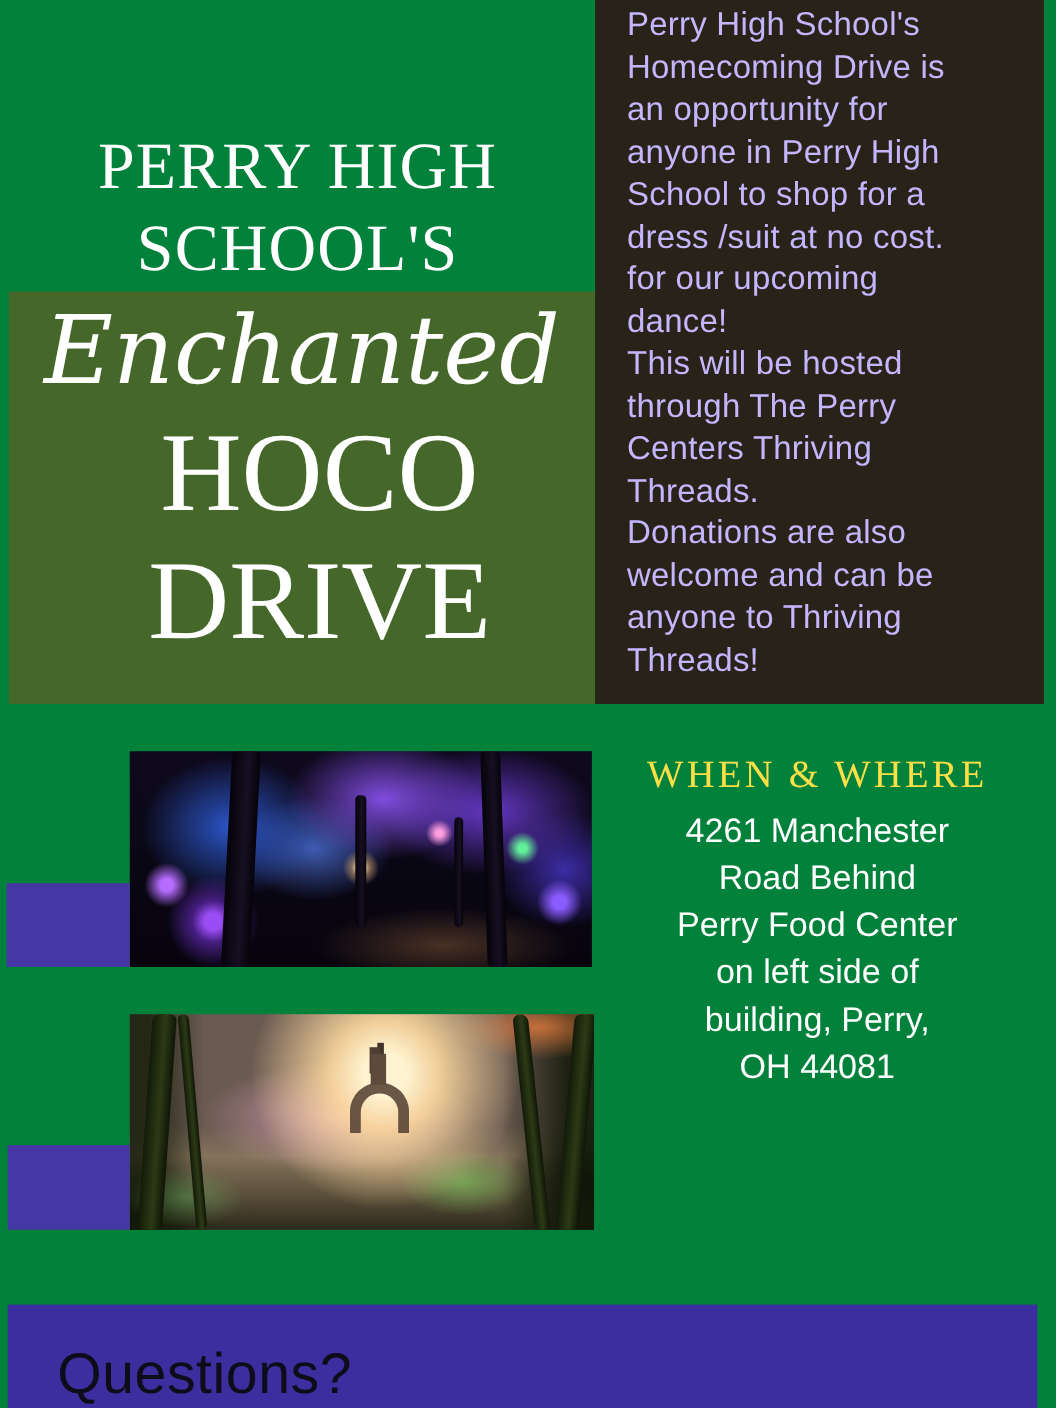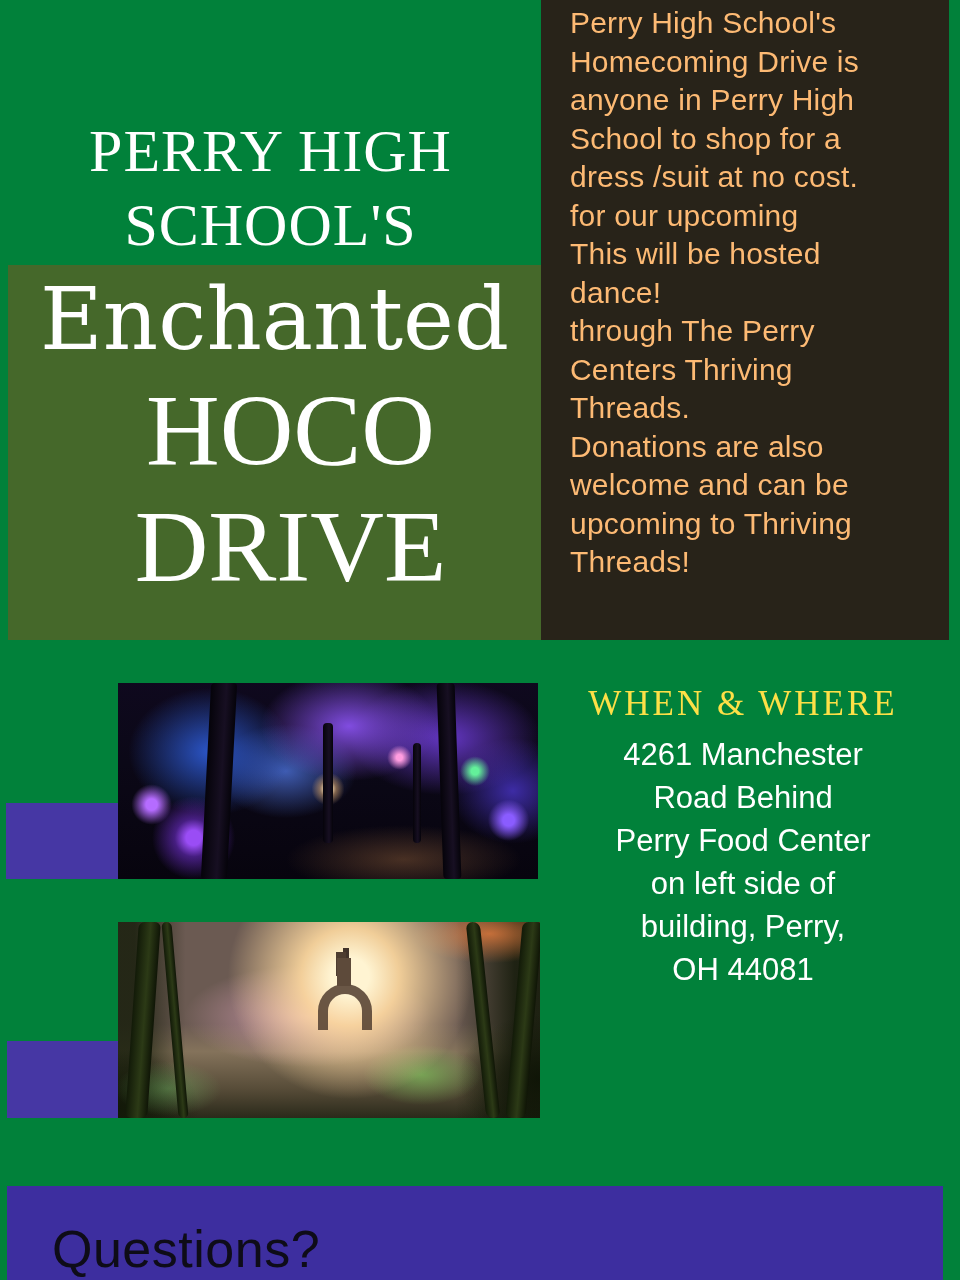--- a/index.html
+++ b/index.html
@@ -15,32 +15,32 @@
     left:0;top:70px;width:541px;text-align:center;
     font-family:"Liberation Serif","DejaVu Serif",serif;
     font-size:60px;line-height:74px;color:#ffffff;letter-spacing:1px;margin-top:44px;
   }
 
   
   .olive-box{left:8px;top:265px;width:533px;height:375px;background:#45682a;}
   .script-word{
     position:absolute;left:0;top:2px;width:100%;text-align:center;
     font-family:"DejaVu Serif","Liberation Serif",serif;
-    font-size:86px;line-height:104px;color:#ffffff;
+    font-style:italic;font-size:86px;line-height:104px;color:#ffffff;
   }
   .hoco-lines{
     position:absolute;left:0;top:108px;width:100%;text-align:center;
     font-family:"Liberation Serif","DejaVu Serif",serif;
     font-size:102px;line-height:116px;color:#ffffff;margin-left:16px;
   }
 
   
   .info-panel{
     left:541px;top:0;width:408px;height:640px;background:#282319;
-    color:#fdba74;box-sizing:border-box;padding:4px 0 0 29px;
+    color:#c4b5fd;box-sizing:border-box;padding:4px 0 0 29px;
   }
   .info-panel .line{font-size:30px;line-height:38.5px;font-weight:500;letter-spacing:.2px;}
 
   
   .when-where-heading{
     left:541px;top:684px;width:404px;text-align:center;
     font-family:"Liberation Serif","DejaVu Serif",serif;
     font-size:35px;color:#fde047;letter-spacing:3px;
   }
   .address{
@@ -125,32 +125,33 @@
   <div class="script-word">Enchanted</div>
   <div class="hoco-lines">
     <div>HOCO</div>
     <div>DRIVE</div>
   </div>
 </div>
 
 <div class="abs info-panel">
   <div class="line">Perry High School's</div>
   <div class="line">Homecoming Drive is</div>
+  <div class="line">an opportunity for</div>
   <div class="line">anyone in Perry High</div>
   <div class="line">School to shop for a</div>
   <div class="line">dress /suit at no cost.</div>
   <div class="line">for our upcoming</div>
+  <div class="line">dance!</div>
   <div class="line">This will be hosted</div>
-  <div class="line">dance!</div>
   <div class="line">through The Perry</div>
   <div class="line">Centers Thriving</div>
   <div class="line">Threads.</div>
   <div class="line">Donations are also</div>
   <div class="line">welcome and can be</div>
-  <div class="line">upcoming to Thriving</div>
+  <div class="line">anyone to Thriving</div>
   <div class="line">Threads!</div>
 </div>
 
 <div class="abs when-where-heading">WHEN &amp; WHERE</div>
 <div class="abs address">
   <div class="line">4261 Manchester</div>
   <div class="line">Road Behind</div>
   <div class="line">Perry Food Center</div>
   <div class="line">on left side of</div>
   <div class="line">building, Perry,</div>

